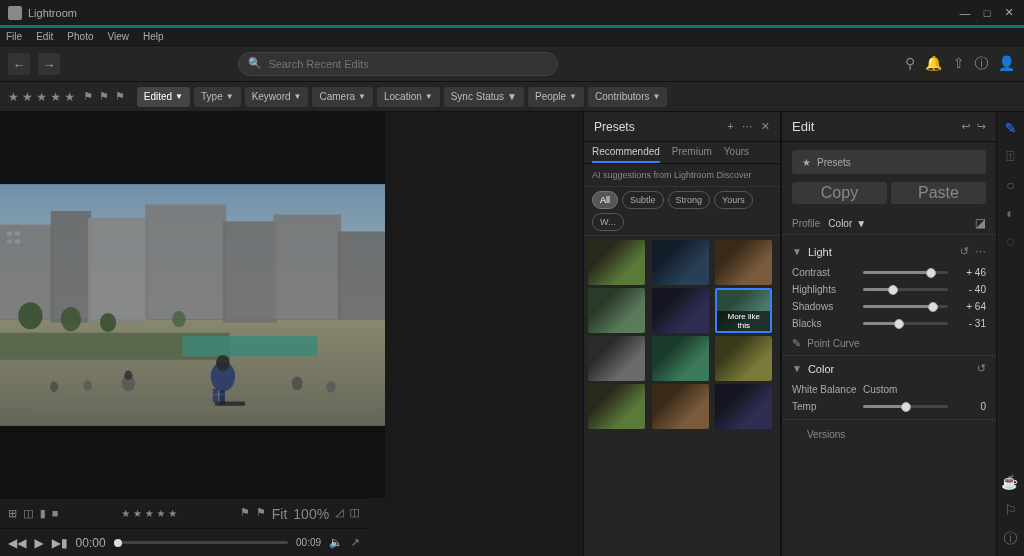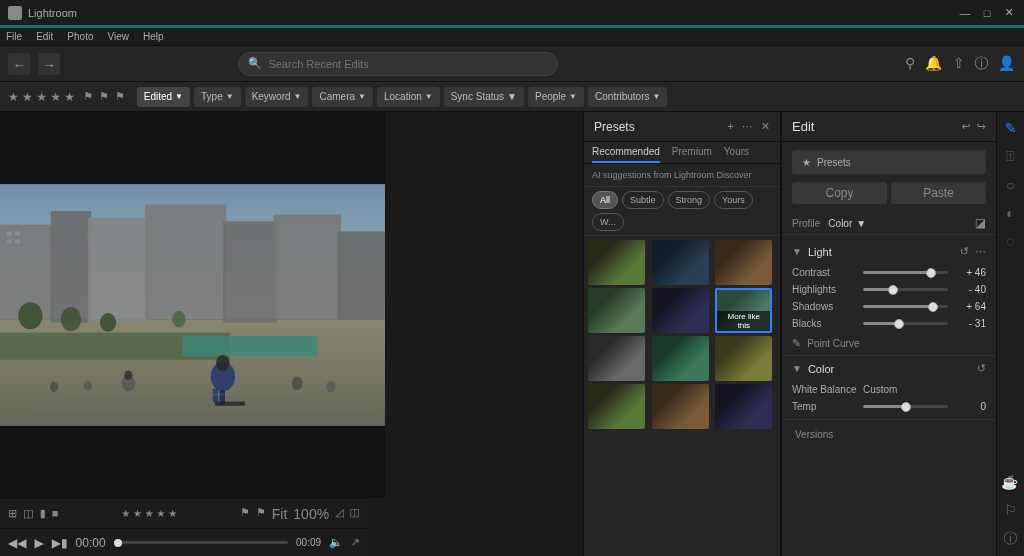--- a/index.html
+++ b/index.html
@@ -293,21 +293,21 @@
       gap: 4px;
       margin: 0 10px 8px;
     }
     .edit-action-btn {
       flex: 1;
       height: 22px;
       background: #383838;
       border: none;
       border-radius: 3px;
       color: #888;
-      font-size: 12px;
+      font-size: 16px;
       cursor: pointer;
     }
 
     .profile-row {
       display: flex;
       align-items: center;
       padding: 4px 10px;
       border-bottom: 1px solid #333;
       margin-bottom: 4px;
     }
@@ -832,21 +832,21 @@
 
     <div class="slider-row">
       <span class="slider-label">Temp</span>
       <div class="slider-track">
         <div class="slider-fill" style="width:50%;"></div>
         <div class="slider-thumb" style="left:calc(50% - 5px);"></div>
       </div>
       <span class="slider-value">0</span>
     </div>
 
-    <div style="padding: 8px 13px; border-top: 1px solid #333; margin-top: 4px;">
+    <div style="padding: 8px 25px; border-top: 1px solid #333; margin-top: 4px;">
       <span style="font-size:10px; color:#888;">Versions</span>
     </div>
   </div>
 
   <div id="right-sidebar">
     <span class="sidebar-icon active">✎</span>
     <span class="sidebar-icon">⍐</span>
     <span class="sidebar-icon">○</span>
     <span class="sidebar-icon">◐</span>
     <span class="sidebar-icon">◌</span>

